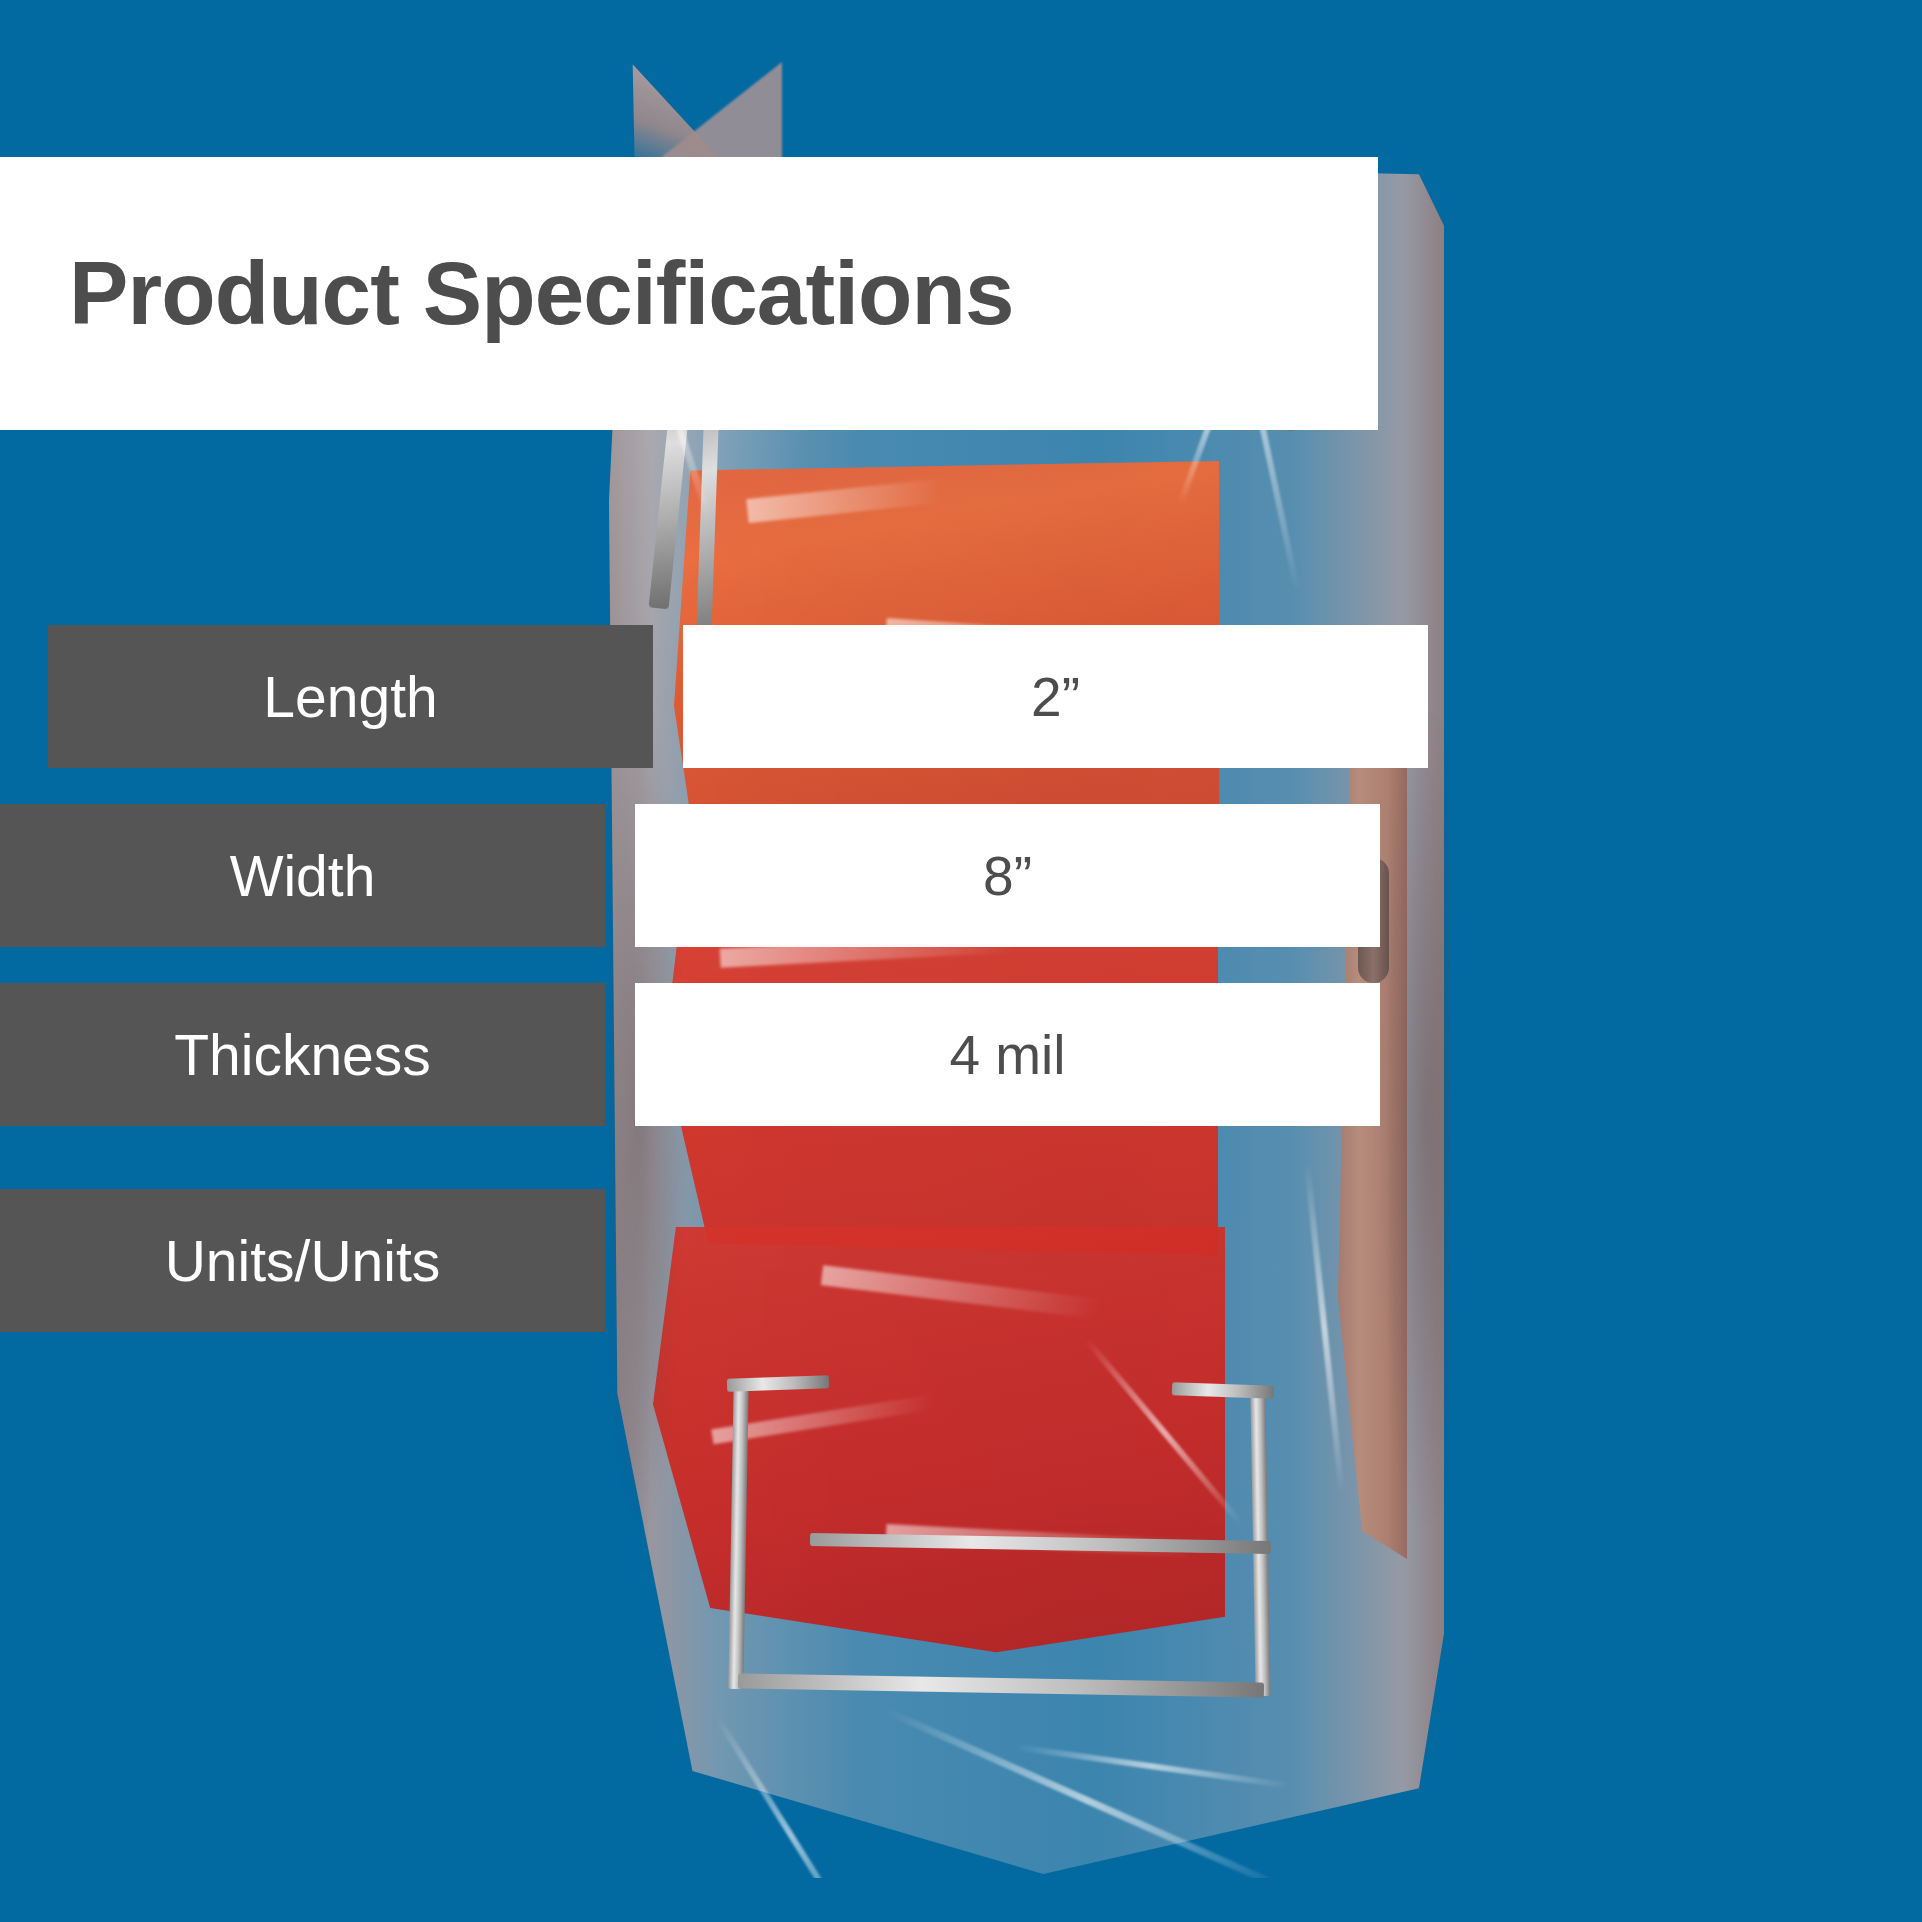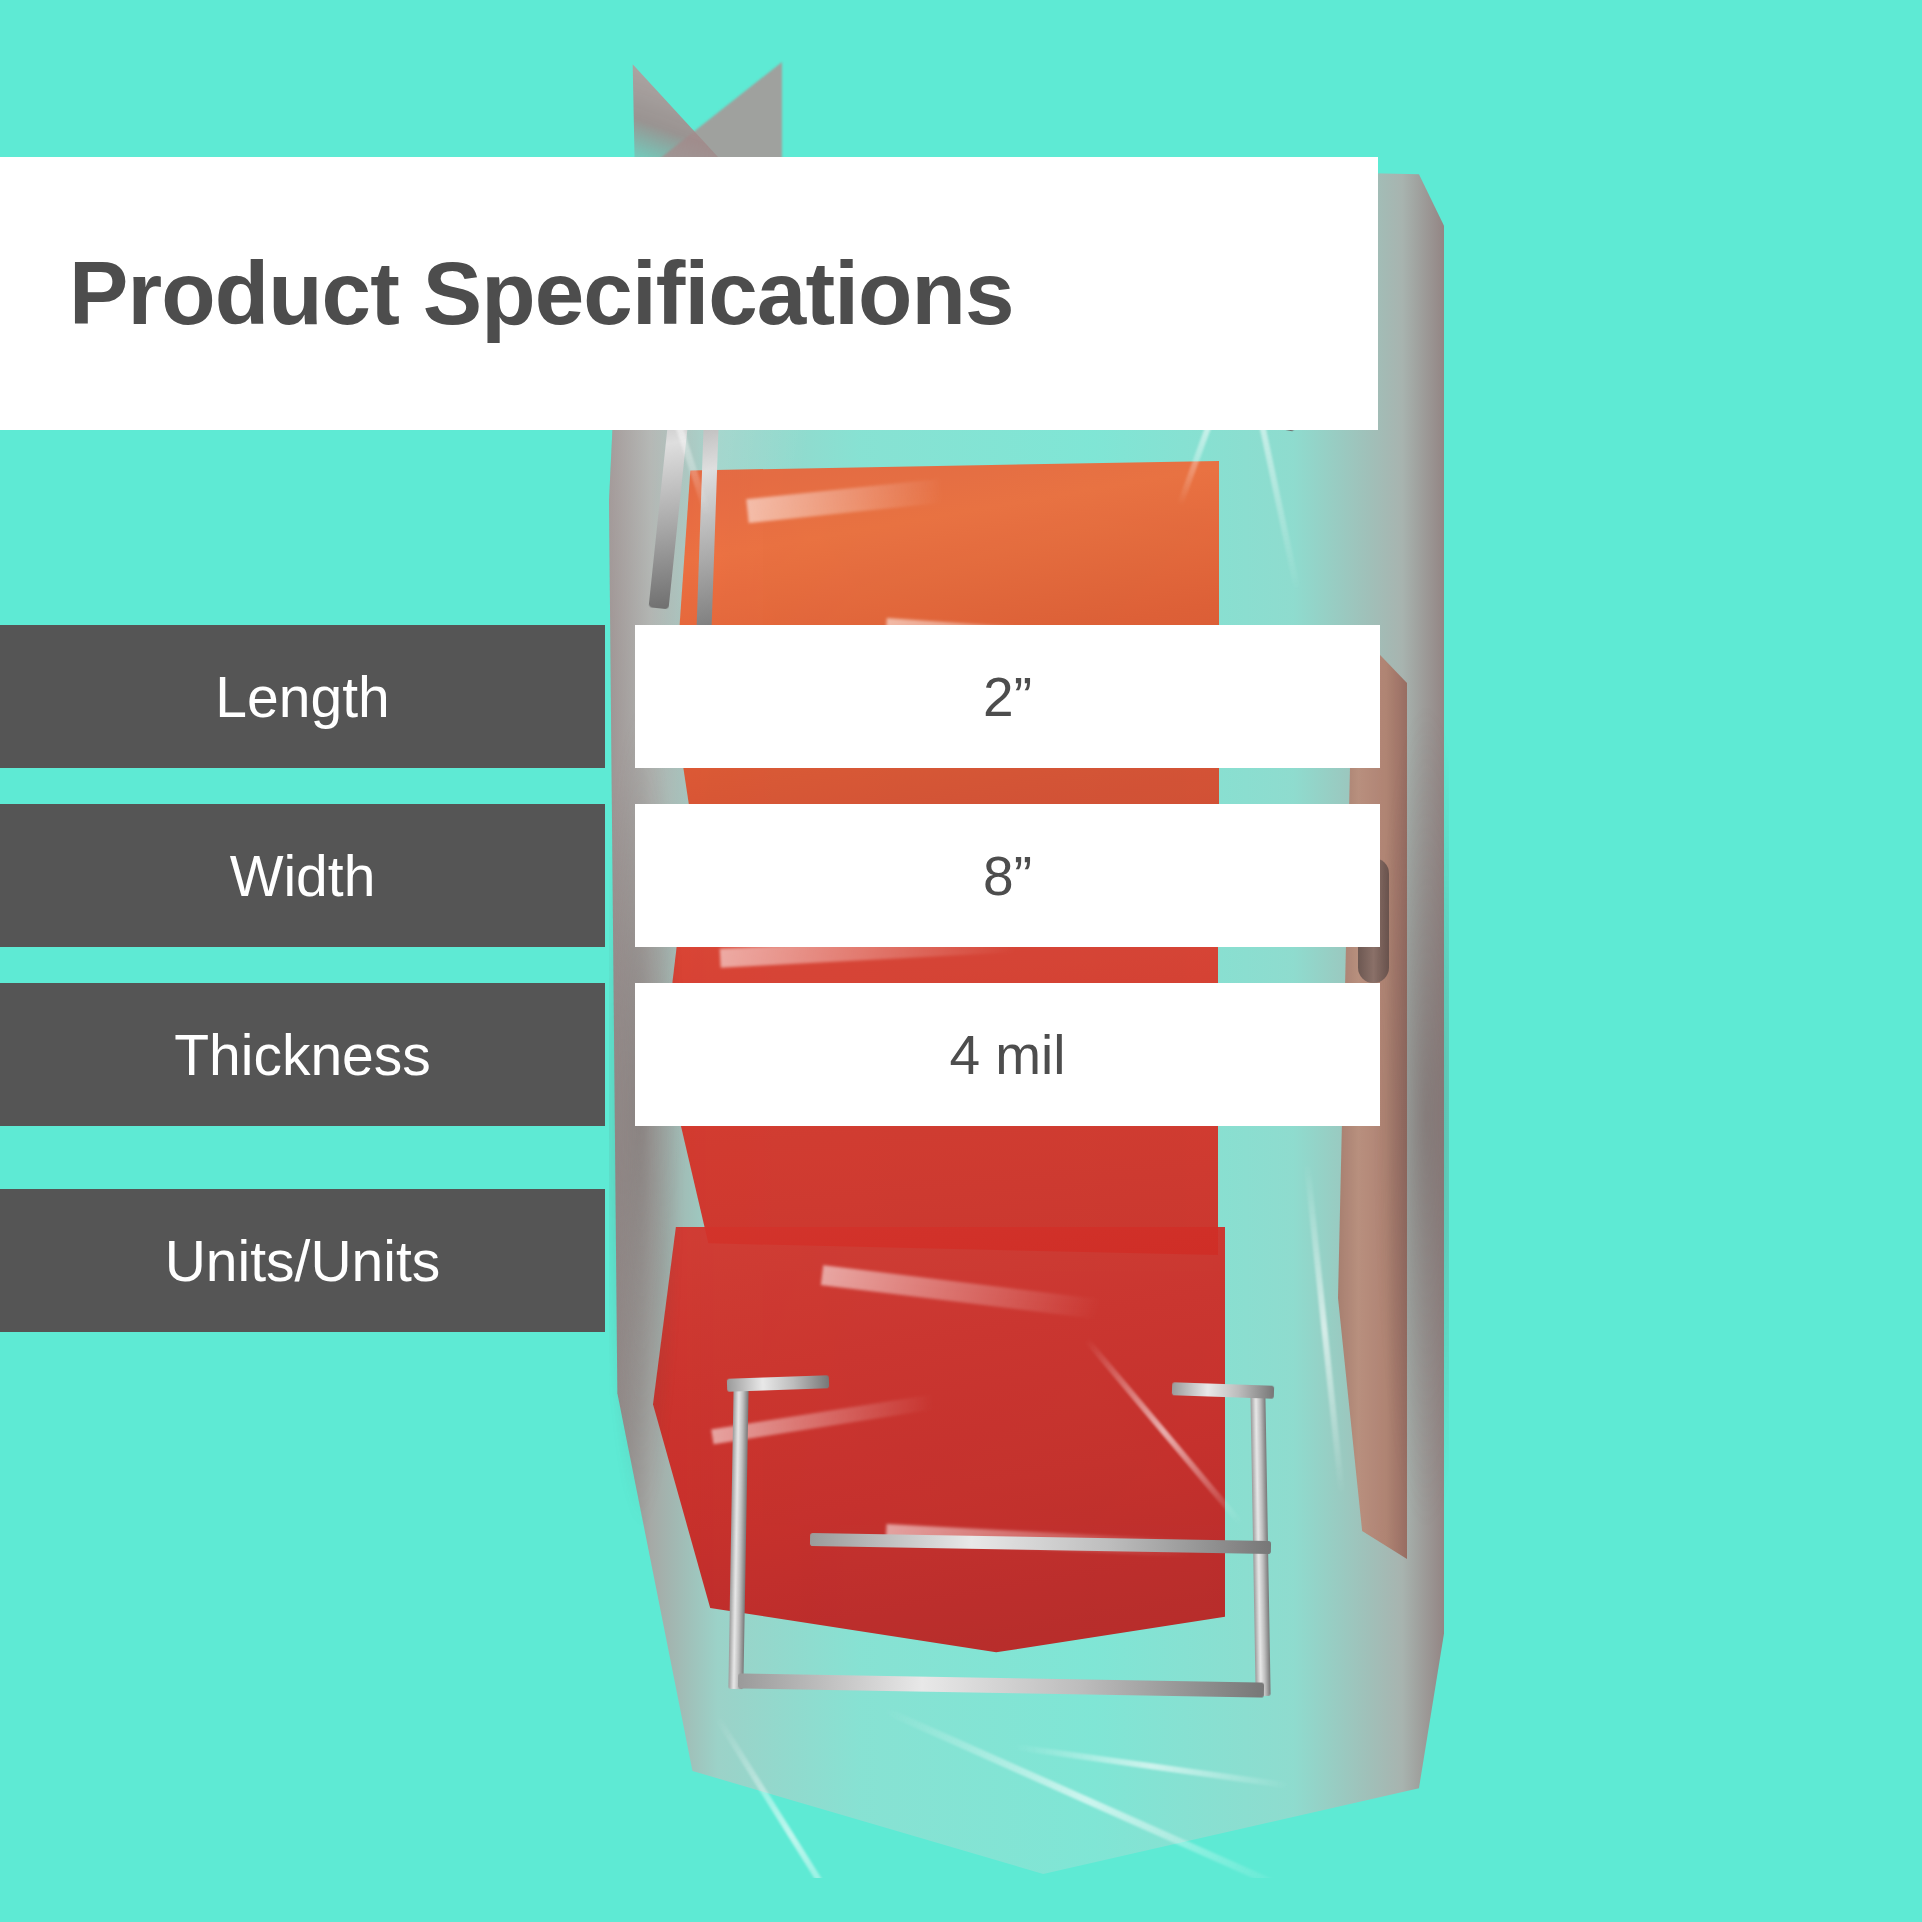--- a/index.html
+++ b/index.html
@@ -5,21 +5,21 @@
   html, body {
     margin: 0;
     padding: 0;
     background: #ffffff;
   }
   #stage {
     position: relative;
     width: 1922px;
     height: 1922px;
     overflow: hidden;
-    background: #5eead4;
+    background: #0369a1;
     font-family: "Liberation Sans", sans-serif;
   }
 
   
   #product-photo {
     position: absolute;
     left: 609px;
     top: 55px;
     width: 840px;
     height: 1823px;
@@ -218,21 +218,21 @@
     justify-content: center;
     z-index: 5;
   }
   .spec-value span {
     color: #4d4d4d;
     font-size: 55px;
     font-weight: 400;
     white-space: nowrap;
   }
 
-  .r0 { top: 625px; }
+  .r0 { top: 625px; margin-left: 48px; }
   .r1 { top: 804px; }
   .r2 { top: 983px; }
   .r3 { top: 1189px; }
 </style>
 </head>
 <body>
 
 <div id="stage">
 
   <div id="product-photo">

